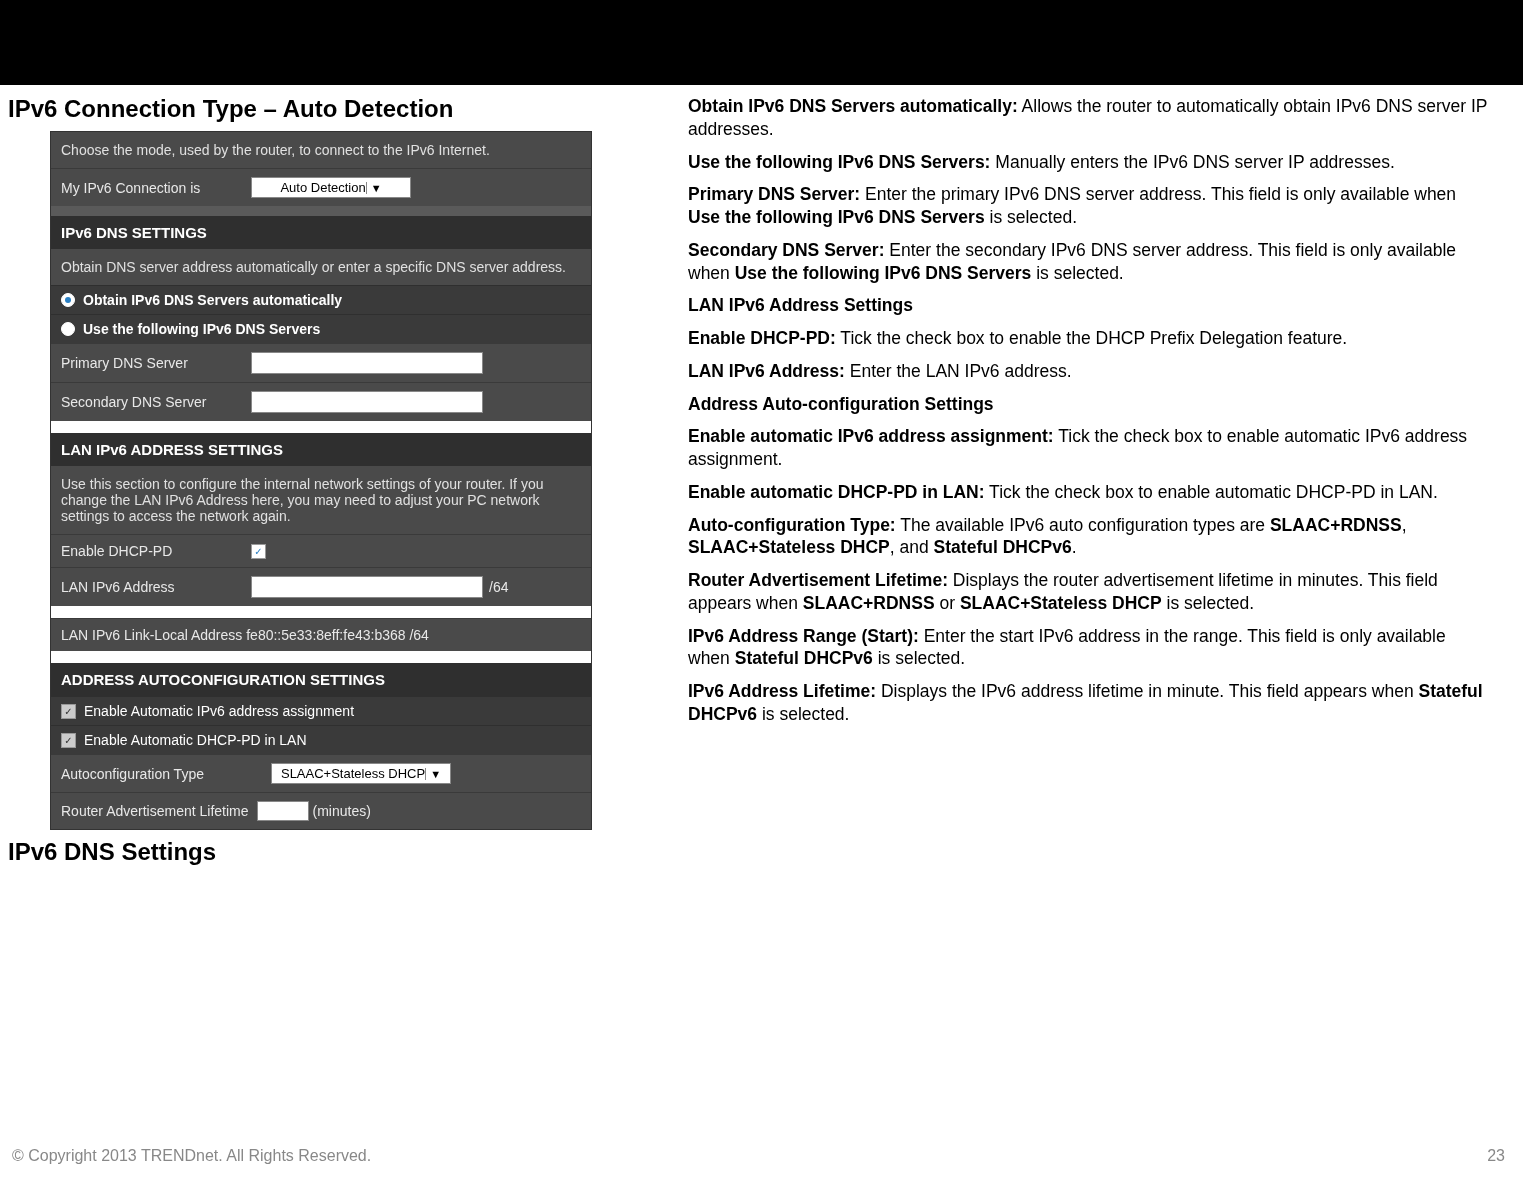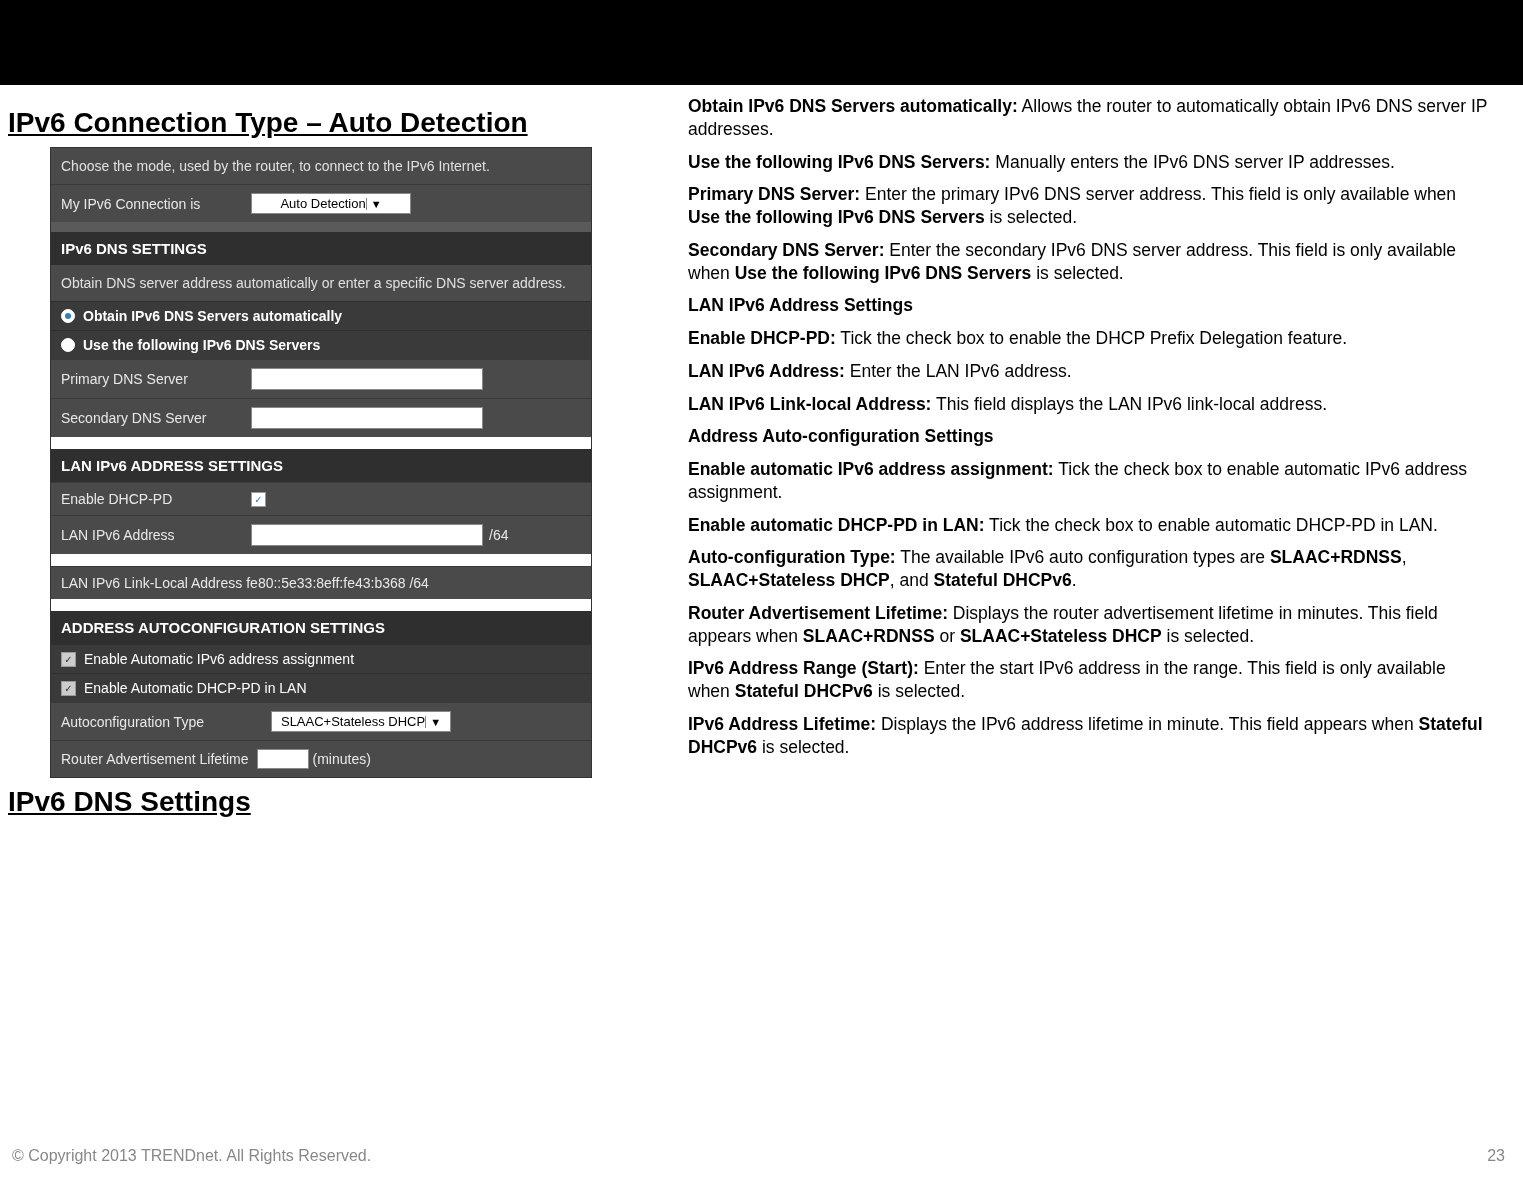--- a/index.html
+++ b/index.html
@@ -1,21 +1,21 @@
 <!DOCTYPE html>
 <html><head>
 <meta charset="utf-8">
 <style>
   html,body{margin:0;padding:0;font-family:Arial,Helvetica,sans-serif;background:#fff;color:#000;}
   .page{width:1523px;height:1183px;position:relative;box-sizing:border-box;}
   .black-bar{width:1523px;height:85px;background:#000;}
   .cols{display:flex;padding:10px 32px 0 8px;}
   .left{width:640px;}
   .right{flex:1;padding-left:40px;font-size:17.5px;line-height:1.3;}
-  .left h2{font-size:28px;font-weight:bold;margin:12px 0 8px 0;text-decoration:underline;}
+  .left h2{font-size:24px;font-weight:bold;margin:0 0 8px 0;}
   .panel{width:540px;margin-left:42px;border:1px solid #333;}
   .sec-head{background:#2f2f2f;color:#fff;font-weight:bold;padding:8px 10px;font-size:15px;}
   .sec-desc{background:#4a4a4a;color:#e0e0e0;padding:10px;font-size:14px;}
   .row{background:#4a4a4a;color:#e8e8e8;padding:8px 10px;font-size:14px;display:flex;align-items:center;border-top:1px solid #3a3a3a;}
   .row-label{width:190px;}
   .row-input{background:#fff;border:1px solid #888;height:20px;width:230px;display:inline-block;}
   .row-small-input{background:#fff;border:1px solid #888;height:18px;width:50px;display:inline-block;}
   .select{background:#fff;color:#000;border:1px solid #888;padding:2px 4px;font-size:13px;display:inline-flex;align-items:center;width:150px;justify-content:center;}
   .chev{border-left:1px solid #888;padding-left:4px;color:#000;font-size:11px;}
   .radio-row{background:#3a3a3a;color:#fff;font-weight:bold;padding:6px 10px;font-size:14px;display:flex;align-items:center;border-top:1px solid #2f2f2f;}
@@ -64,20 +64,21 @@
           <span class="row-label">Primary DNS Server</span>
           <span class="row-input"></span>
         </div>
         <div class="row">
           <span class="row-label">Secondary DNS Server</span>
           <span class="row-input"></span>
         </div>
         <div class="space"></div>
 
         <div class="sec-head">LAN IPv6 ADDRESS SETTINGS</div>
+        <div class="sec-desc">Use this section to configure the internal network settings of your router. If you change the LAN IPv6 Address here, you may need to adjust your PC network settings to access the network again.</div>
         <div class="row">
           <span class="row-label">Enable DHCP-PD</span>
           <span class="chk">✓</span>
         </div>
         <div class="row">
           <span class="row-label">LAN IPv6 Address</span>
           <span class="row-input"></span>
           <span style="margin-left:6px">/64</span>
         </div>
         <div class="space"></div>
@@ -113,21 +114,20 @@
     </div>
 
     <div class="right">
       <p><b>Obtain IPv6 DNS Servers automatically:</b><span> Allows the router to automatically obtain IPv6 DNS server IP addresses.</span></p>
       <p><b>Use the following IPv6 DNS Servers:</b><span> Manually enters the IPv6 DNS server IP addresses.</span></p>
       <p><b>Primary DNS Server:</b><span> Enter the primary IPv6 DNS server address. This field is only available when </span><b>Use the following IPv6 DNS Servers</b><span> is selected.</span></p>
       <p><b>Secondary DNS Server:</b><span> Enter the secondary IPv6 DNS server address. This field is only available when </span><b>Use the following IPv6 DNS Servers</b><span> is selected.</span></p>
       <p><b>LAN IPv6 Address Settings</b></p>
       <p><b>Enable DHCP-PD:</b><span> Tick the check box to enable the DHCP Prefix Delegation feature.</span></p>
       <p><b>LAN IPv6 Address:</b><span> Enter the LAN IPv6 address.</span></p>
-      <p><b>LAN IPv6 Link-local Address:</b><span> This field displays the LAN IPv6 link-local address.</span></p>
       <p><b>Address Auto-configuration Settings</b></p>
       <p><b>Enable automatic IPv6 address assignment:</b><span> Tick the check box to enable automatic IPv6 address assignment.</span></p>
       <p><b>Enable automatic DHCP-PD in LAN:</b><span> Tick the check box to enable automatic DHCP-PD in LAN.</span></p>
       <p><b>Auto-configuration Type:</b><span> The available IPv6 auto configuration types are </span><b>SLAAC+RDNSS</b><span>, </span><b>SLAAC+Stateless DHCP</b><span>, and </span><b>Stateful DHCPv6</b><span>.</span></p>
       <p><b>Router Advertisement Lifetime:</b><span> Displays the router advertisement lifetime in minutes. This field appears when </span><b>SLAAC+RDNSS</b><span> or </span><b>SLAAC+Stateless DHCP</b><span> is selected.</span></p>
       <p><b>IPv6 Address Range (Start):</b><span> Enter the start IPv6 address in the range. This field is only available when </span><b>Stateful DHCPv6</b><span> is selected.</span></p>
       <p><b>IPv6 Address Lifetime:</b><span> Displays the IPv6 address lifetime in minute. This field appears when </span><b>Stateful DHCPv6</b><span> is selected.</span></p>
     </div>
   </div>
 

